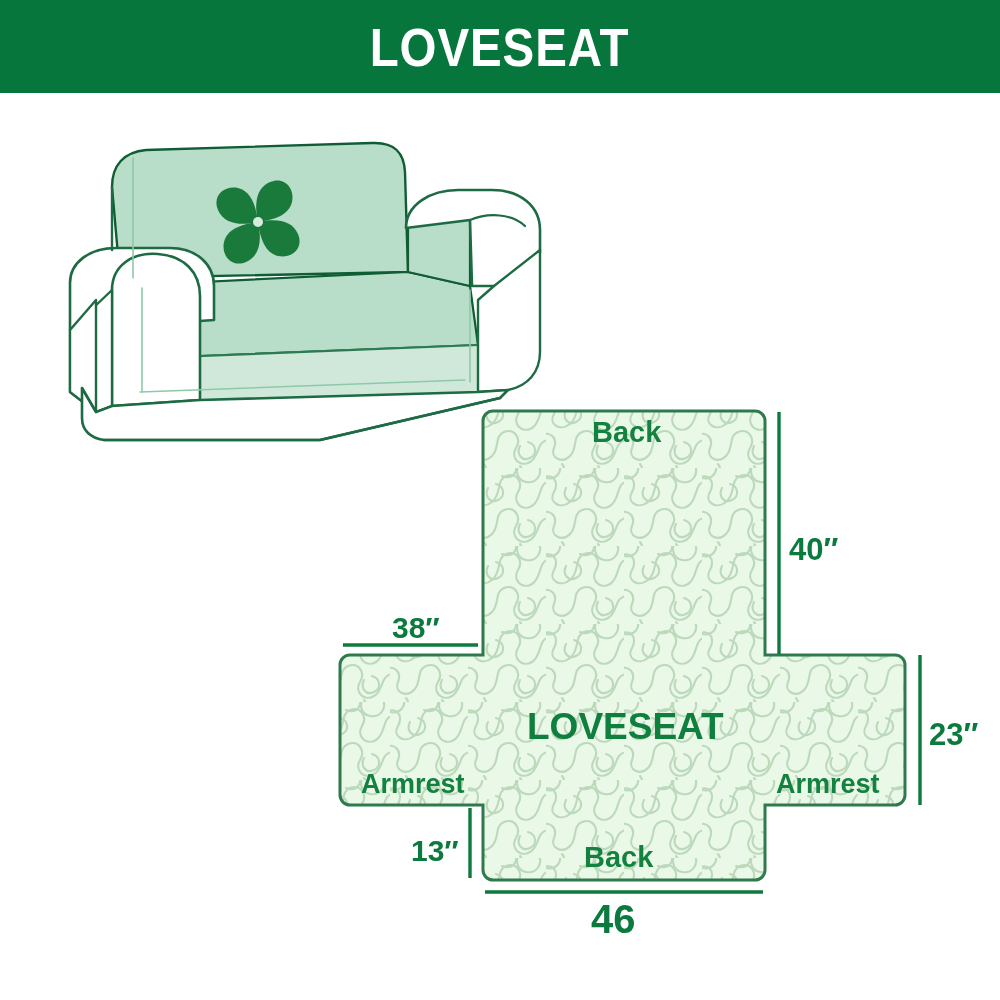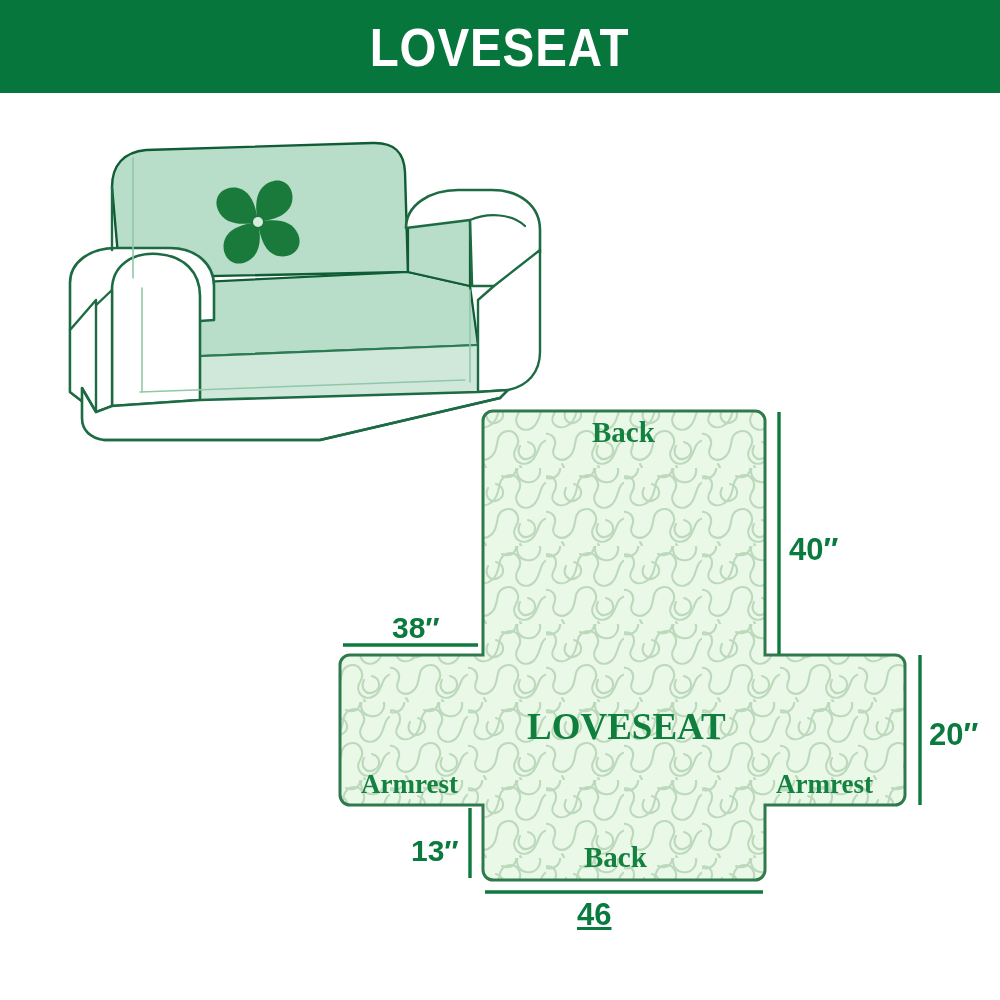--- a/index.html
+++ b/index.html
@@ -36,35 +36,35 @@
     font-weight:bold;
     font-family:"Liberation Sans", sans-serif;
     white-space:nowrap;
     line-height:1;
     text-align:right;
   }
   .panel-label{
     position:absolute;
     color:#13813f;
     font-weight:bold;
-    font-family:Liberation Serif, serif;
+    font-family:Liberation Sans, sans-serif;
     white-space:nowrap;
     line-height:1;
   }
   .lbl-back{font-size:29px;left:592px;top:418px;}
   .lbl-front{font-size:29px;left:584px;top:843px;}
   .lbl-arm-left{font-size:27px;left:361px;top:771px;}
   .lbl-arm-right{font-size:27px;left:776px;top:771px;}
   .lbl-center{font-size:37px;left:527px;top:708px;color:#0f7f3d;}
 
   .dim-40{font-size:31px;left:789px;top:534px;}
   .dim-24{font-size:30px;left:392px;top:613px;}
   .dim-23{font-size:31px;left:929px;top:719px;}
   .dim-13{font-size:30px;left:411px;top:836px;}
-  .dim-46{font-size:31px;left:577px;top:899px;text-decoration:underline;}
+  .dim-46{font-size:40px;left:591px;top:899px;}
 </style>
 </head>
 <body>
 
 <div id="stage">
 
   <div class="header-band">
     <div class="header-title">LOVESEAT</div>
   </div>
 
@@ -208,17 +208,17 @@
   </svg>
 
   <div class="panel-label lbl-back">Back</div>
   <div class="panel-label lbl-center">LOVESEAT</div>
   <div class="panel-label lbl-arm-left">Armrest</div>
   <div class="panel-label lbl-arm-right">Armrest</div>
   <div class="panel-label lbl-front">Back</div>
 
   <div class="dimlabel dim-40">40″</div>
   <div class="dimlabel dim-24">38″</div>
-  <div class="dimlabel dim-23">20″</div>
+  <div class="dimlabel dim-23">23″</div>
   <div class="dimlabel dim-13">13″</div>
   <div class="dimlabel dim-46">46</div>
 
 </div>
 
 </body></html>

